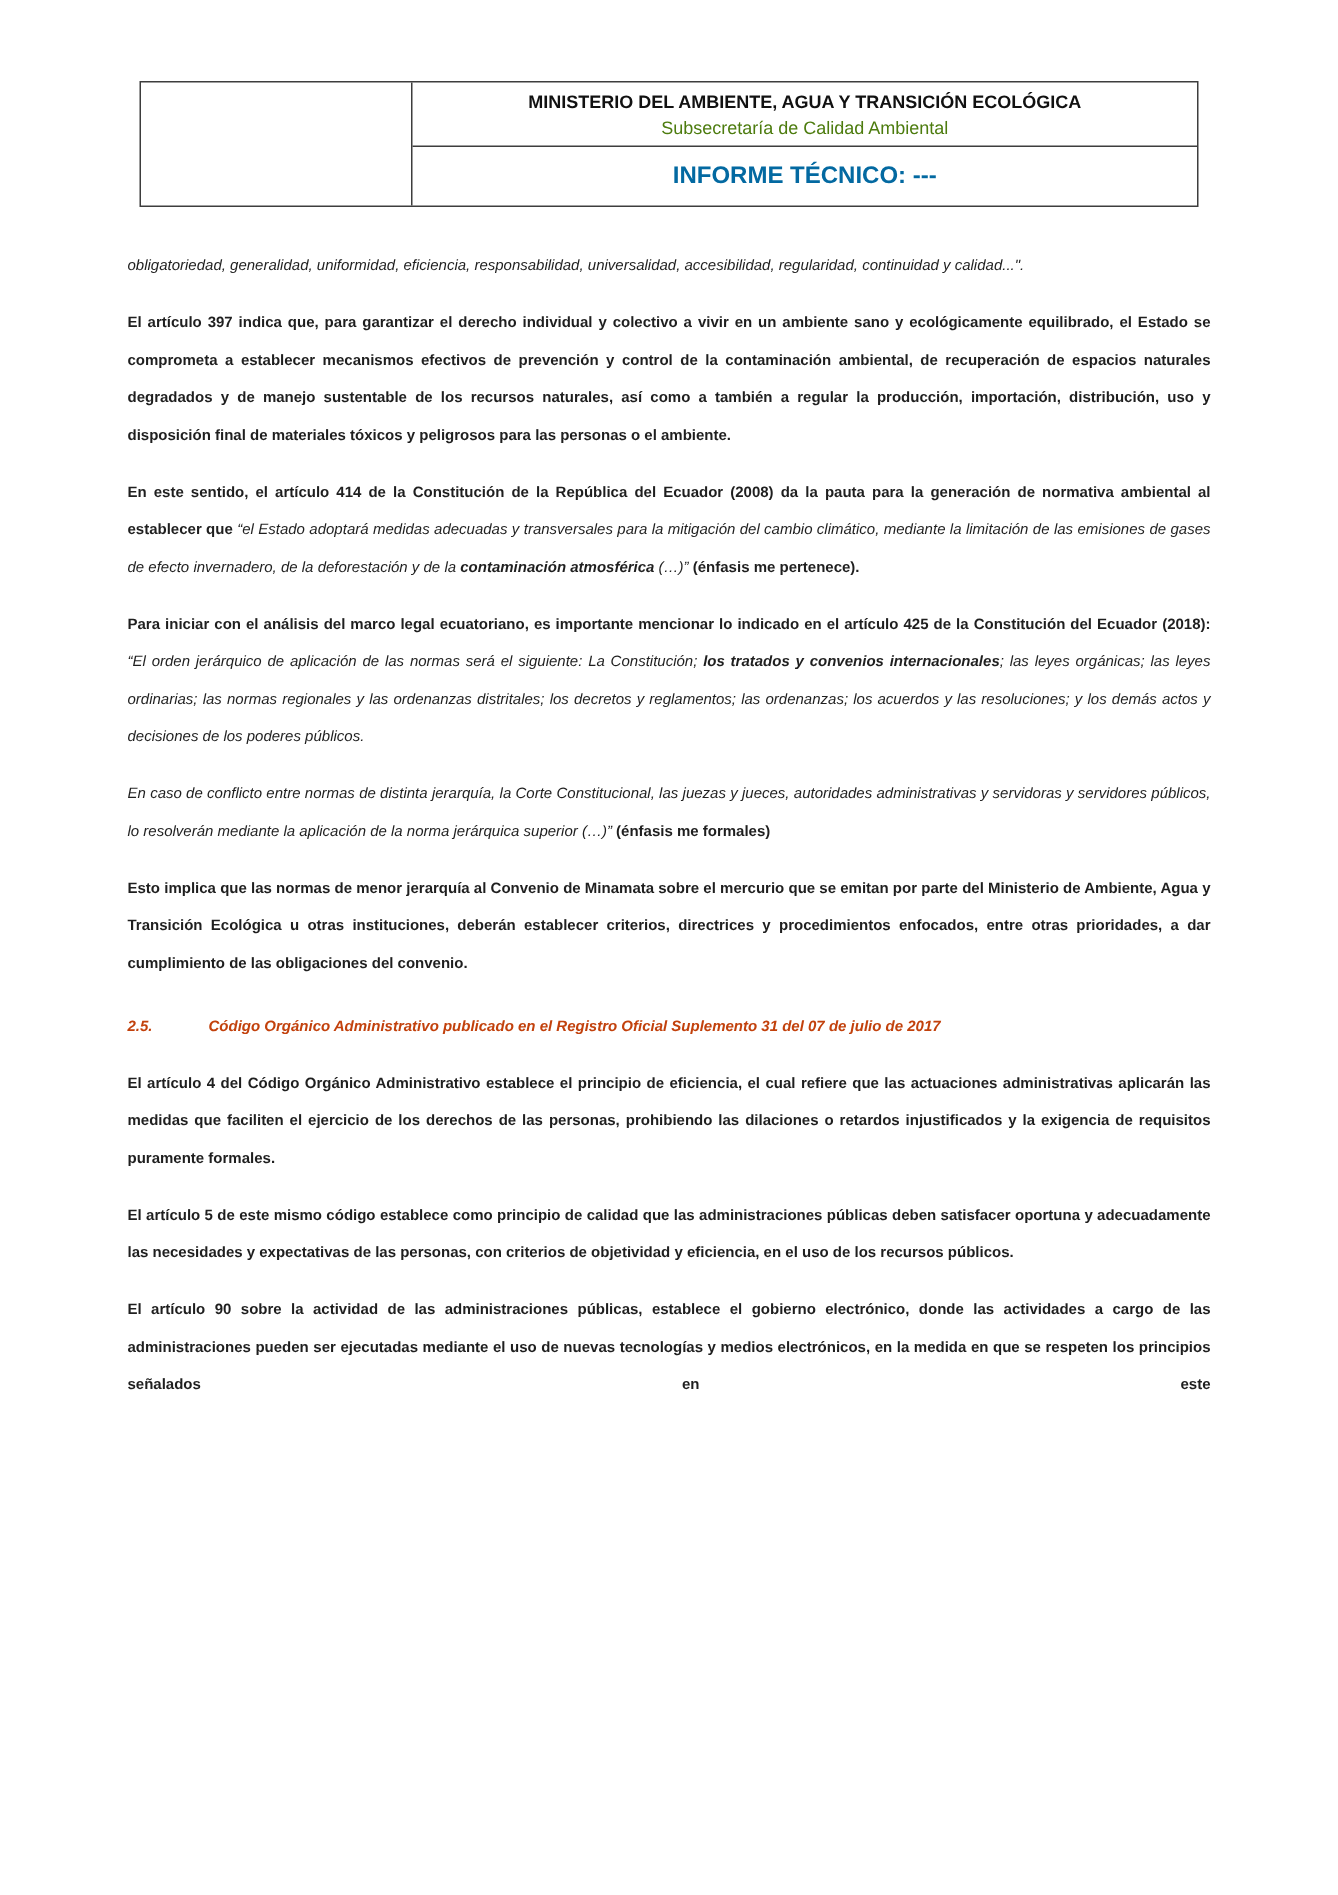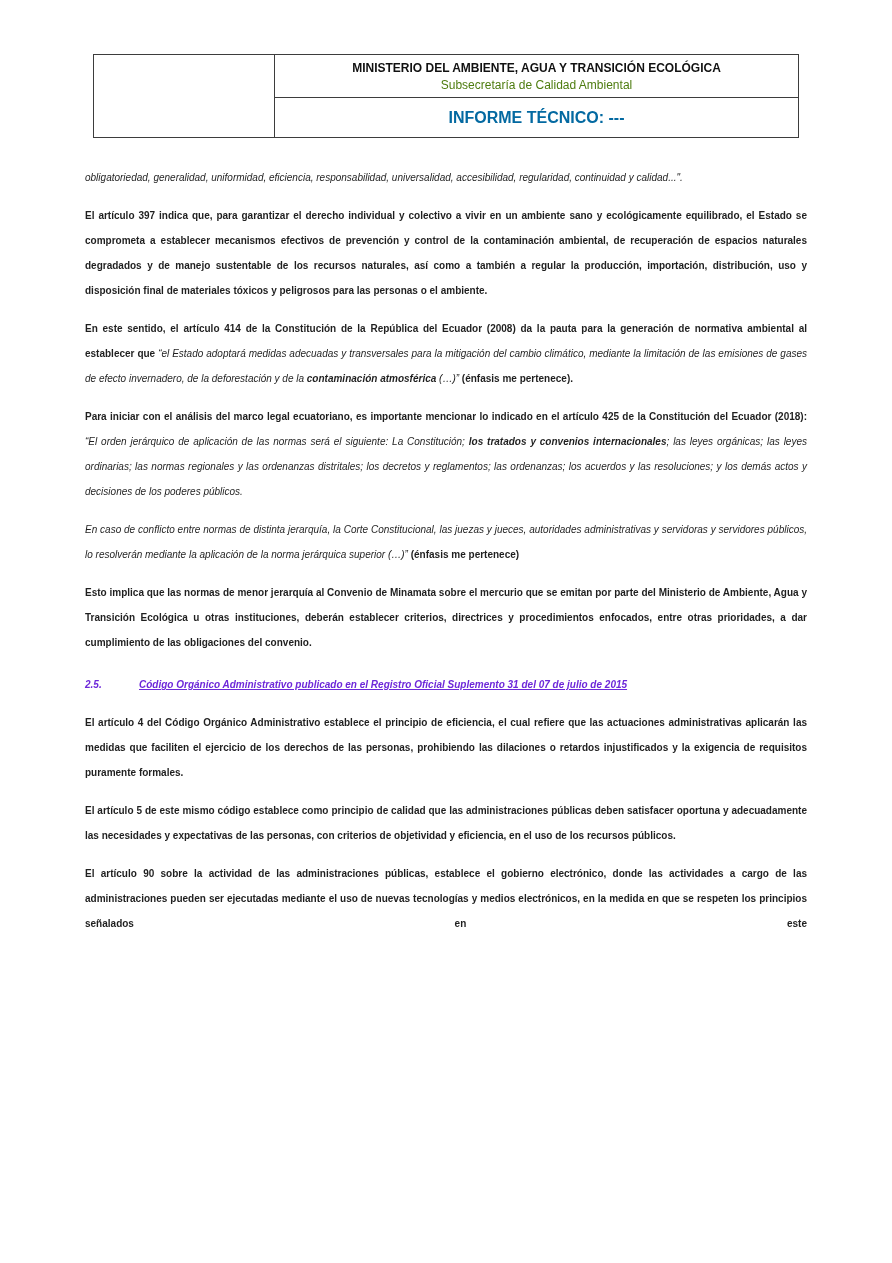--- a/index.html
+++ b/index.html
@@ -81,22 +81,21 @@
   .r  { font-style: normal; font-weight: bold; }
   .i  { font-style: italic; font-weight: normal; }
   .bi { font-style: italic; font-weight: bold; }
   .heading {
     position: relative;
     margin: 17px 0 13px 0;
     padding-left: 54px;
     font-weight: bold;
     font-style: italic;
     text-align: left;
-    color: #6d28d9;
-    text-decoration: underline;
+    color: #c2410c;
   }
   .h-num {
     position: absolute;
     left: 0;
     top: 0;
   }
 </style>
 </head>
 <body>
 
@@ -113,21 +112,21 @@
         <div class="report-label">INFORME TÉCNICO: ---</div>
       </div>
     </div>
   </div>
 
   <div class="doc-body">
       <p class="para"><span class="i">obligatoriedad, generalidad, uniformidad, eficiencia, responsabilidad, universalidad, accesibilidad, regularidad, continuidad y calidad...".</span></p>
       <p class="para"><span class="r">El artículo 397 indica que, para garantizar el derecho individual y colectivo a vivir en un ambiente sano y ecológicamente equilibrado, el Estado se comprometa a establecer mecanismos efectivos de prevención y control de la contaminación ambiental, de recuperación de espacios naturales degradados y de manejo sustentable de los recursos naturales, así como a también a regular la producción, importación, distribución, uso y disposición final de materiales tóxicos y peligrosos para las personas o el ambiente.</span></p>
       <p class="para"><span class="r">En este sentido, el artículo 414 de la Constitución de la República del Ecuador (2008) da la pauta para la generación de normativa ambiental al establecer que </span><span class="i">“el Estado adoptará medidas adecuadas y transversales para la mitigación del cambio climático, mediante la limitación de las emisiones de gases de efecto invernadero, de la deforestación y de la </span><span class="bi">contaminación atmosférica </span><span class="i">(…)”</span><span class="r"> (énfasis me pertenece).</span></p>
       <p class="para"><span class="r">Para iniciar con el análisis del marco legal ecuatoriano, es importante mencionar lo indicado en el artículo 425 de la Constitución del Ecuador (2018): </span><span class="i">“El orden jerárquico de aplicación de las normas será el siguiente: La Constitución; </span><span class="bi">los tratados y convenios internacionales</span><span class="i">; las leyes orgánicas; las leyes ordinarias; las normas regionales y las ordenanzas distritales; los decretos y reglamentos; las ordenanzas; los acuerdos y las resoluciones; y los demás actos y decisiones de los poderes públicos.</span></p>
-      <p class="para"><span class="i">En caso de conflicto entre normas de distinta jerarquía, la Corte Constitucional, las juezas y jueces, autoridades administrativas y servidoras y servidores públicos, lo resolverán mediante la aplicación de la norma jerárquica superior (…)”</span><span class="r"> (énfasis me pertenece)</span></p>
+      <p class="para"><span class="i">En caso de conflicto entre normas de distinta jerarquía, la Corte Constitucional, las juezas y jueces, autoridades administrativas y servidoras y servidores públicos, lo resolverán mediante la aplicación de la norma jerárquica superior (…)”</span><span class="r"> (énfasis me formales)</span></p>
       <p class="para"><span class="r">Esto implica que las normas de menor jerarquía al Convenio de Minamata sobre el mercurio que se emitan por parte del Ministerio de Ambiente, Agua y Transición Ecológica u otras instituciones, deberán establecer criterios, directrices y procedimientos enfocados, entre otras prioridades, a dar cumplimiento de las obligaciones del convenio.</span></p>
-      <div class="heading"><span class="h-num">2.5.</span><span><span class="bi">Código Orgánico Administrativo publicado en el Registro Oficial Suplemento 31 del 07 de julio de 2015</span></span></div>
+      <div class="heading"><span class="h-num">2.5.</span><span><span class="bi">Código Orgánico Administrativo publicado en el Registro Oficial Suplemento 31 del 07 de julio de 2017</span></span></div>
       <p class="para"><span class="r">El artículo 4 del Código Orgánico Administrativo establece el principio de eficiencia, el cual refiere que las actuaciones administrativas aplicarán las medidas que faciliten el ejercicio de los derechos de las personas, prohibiendo las dilaciones o retardos injustificados y la exigencia de requisitos puramente formales.</span></p>
       <p class="para"><span class="r">El artículo 5 de este mismo código establece como principio de calidad que las administraciones públicas deben satisfacer oportuna y adecuadamente las necesidades y expectativas de las personas, con criterios de objetividad y eficiencia, en el uso de los recursos públicos.</span></p>
       <p class="para justify-last"><span class="r">El artículo 90 sobre la actividad de las administraciones públicas, establece el gobierno electrónico, donde las actividades a cargo de las administraciones pueden ser ejecutadas mediante el uso de nuevas tecnologías y medios electrónicos, en la medida en que se respeten los principios señalados en este</span></p>
     </div>
 
 </div>
 
 </body></html>

